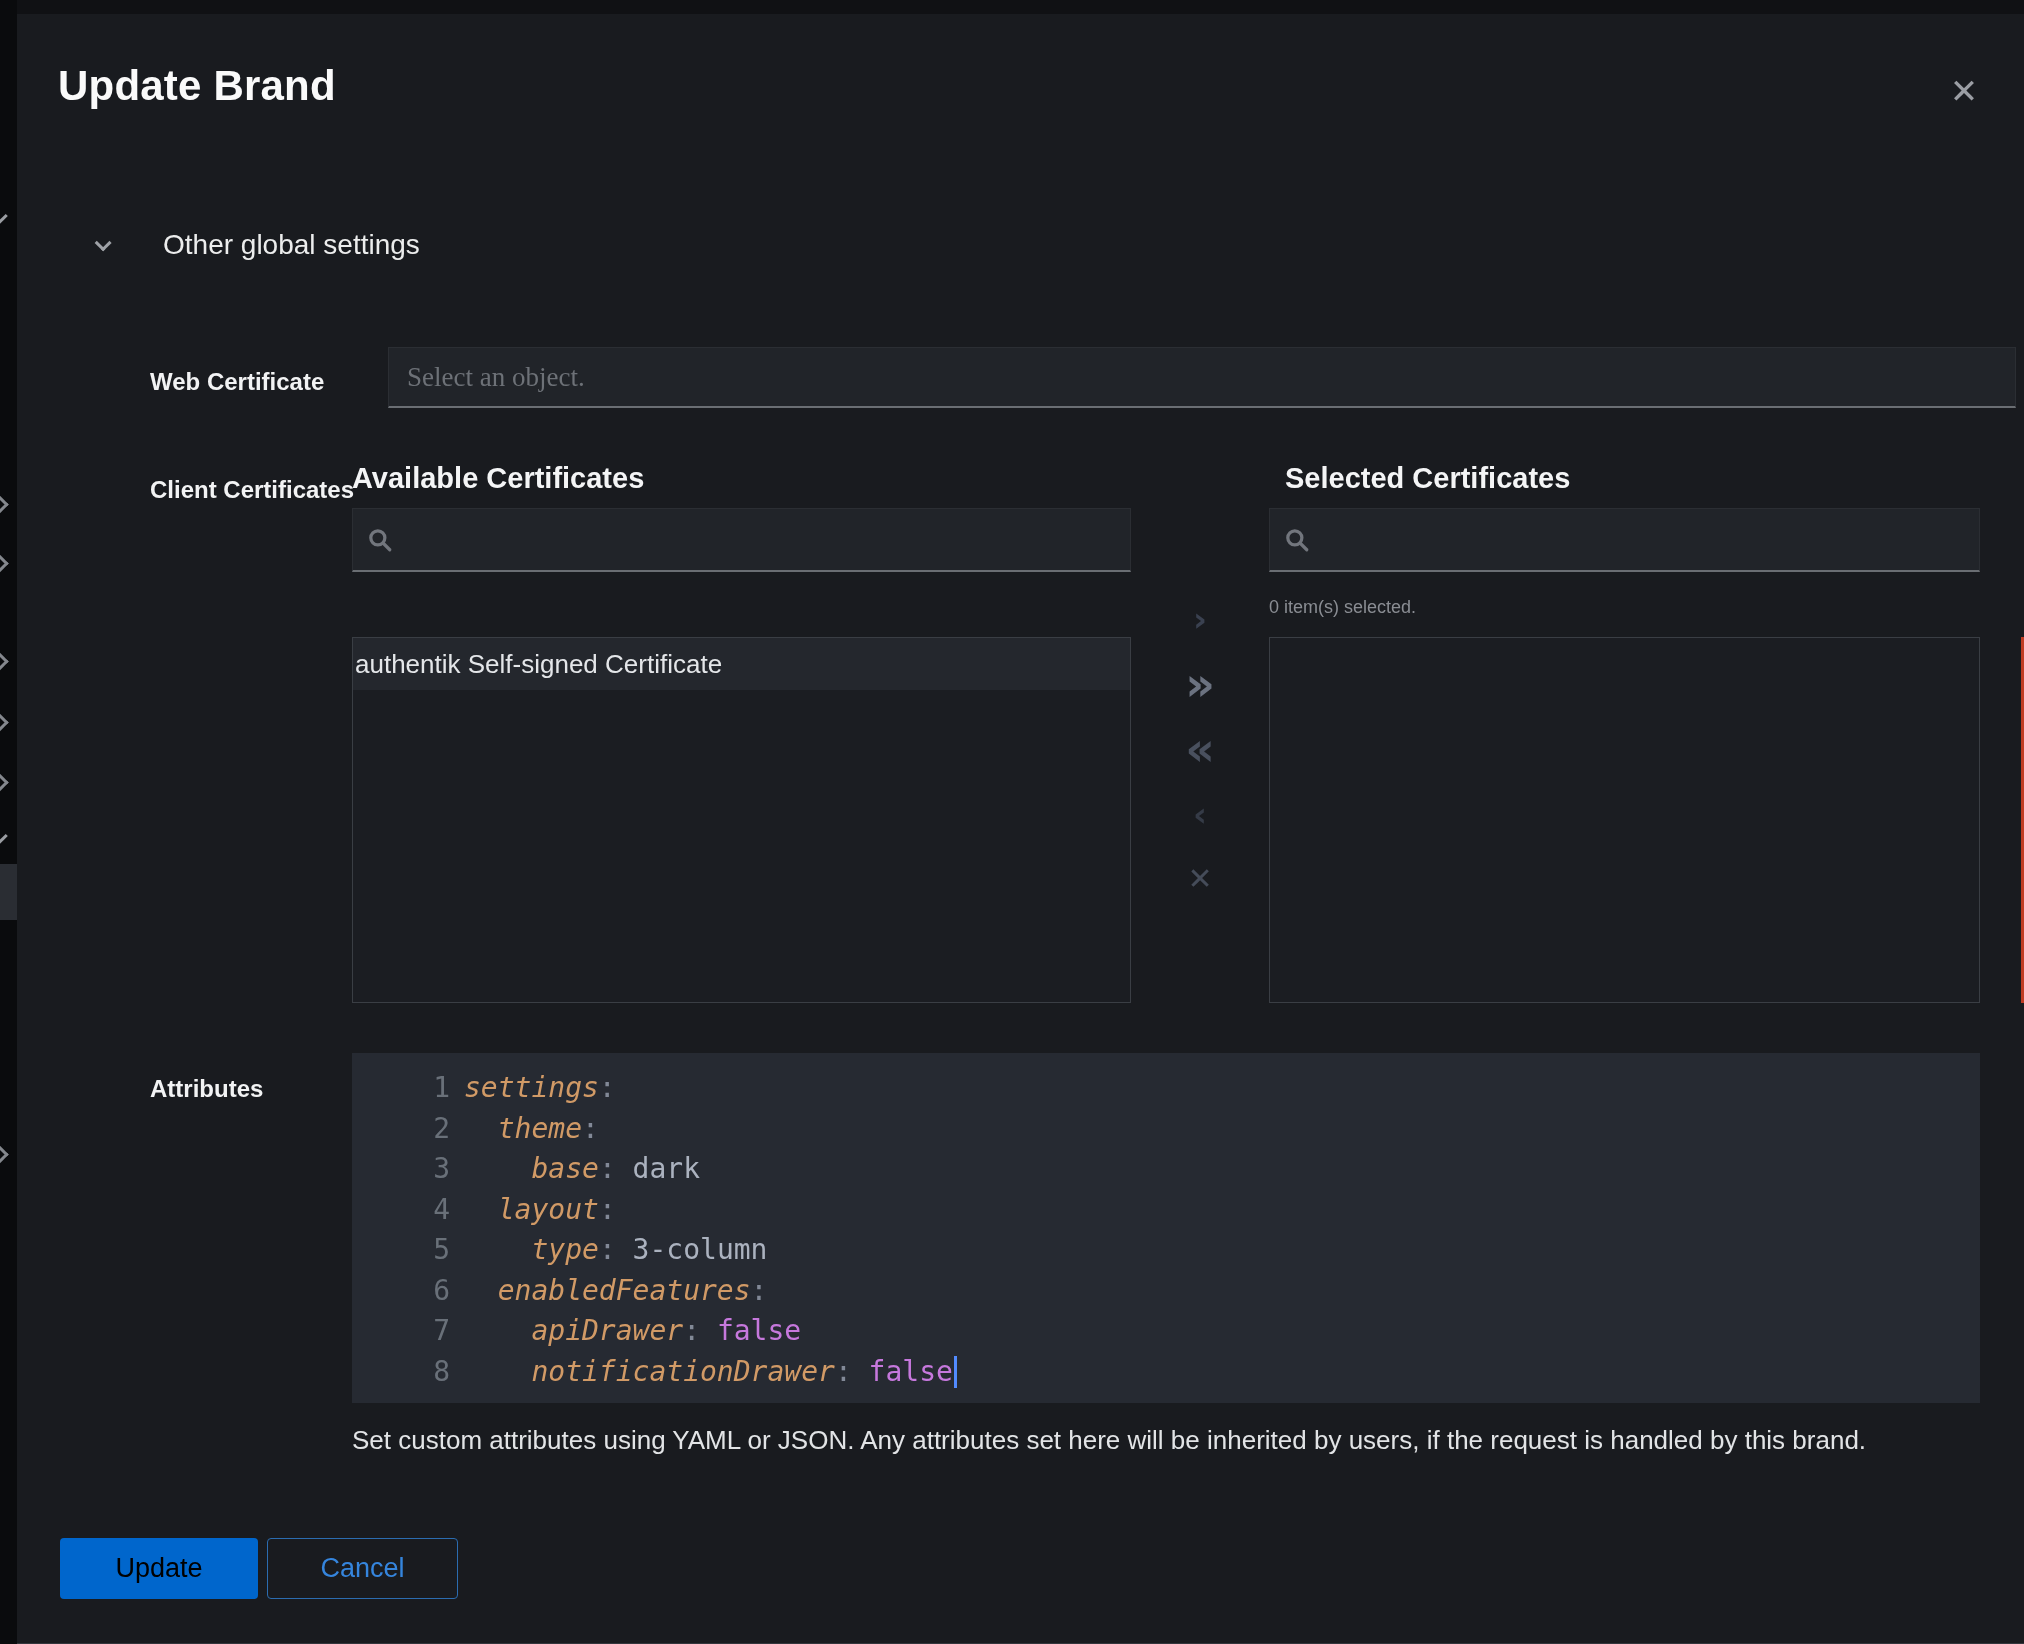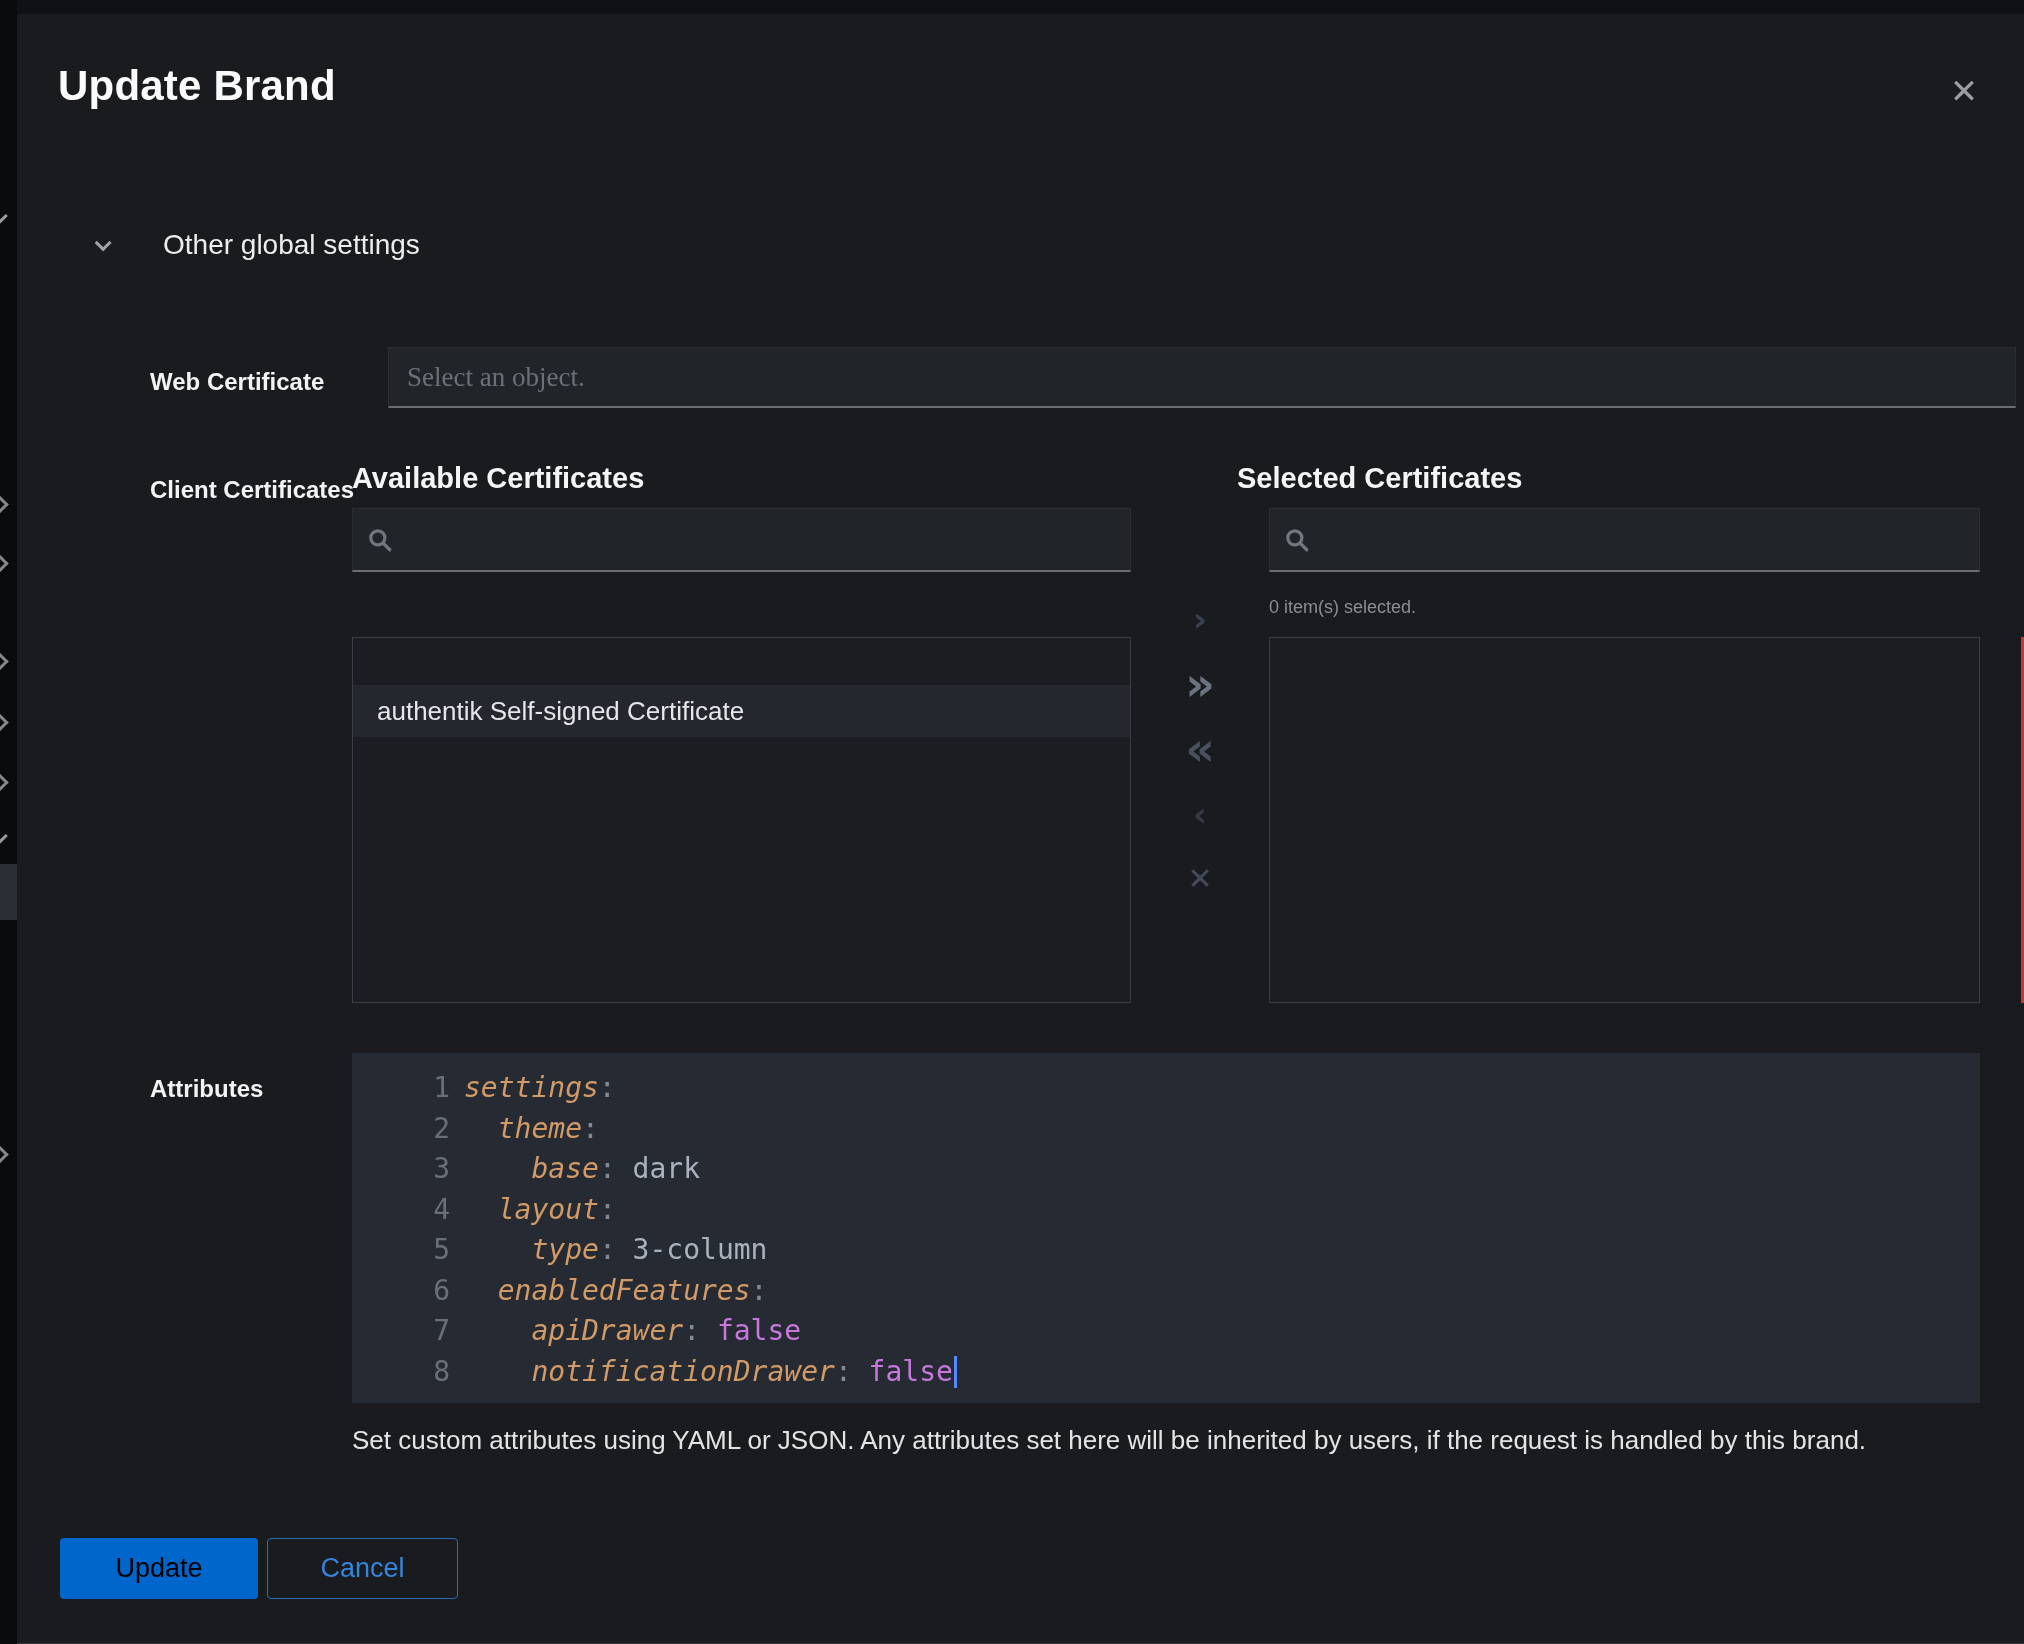--- a/index.html
+++ b/index.html
@@ -41,21 +41,21 @@
   .searchbox { position:absolute; top:494px; height:64px; display:flex; align-items:center;
                background:#212429; border:1px solid #2b2e33; border-bottom:2px solid #6a6e73; }
   .searchbox svg { margin-left:14px; flex:0 0 auto; }
   .searchbox input { flex:1; height:100%; background:transparent; border:none; outline:none;
                      color:#e8e9ea; font-size:26px; padding:0 12px; font-family:"Liberation Sans", sans-serif; }
 
   .count-text { position:absolute; left:1252px; top:583px; font-size:18px; color:#8a8d93; }
 
   .list-panel { position:absolute; top:623px; height:366px; background:#1b1d22; border:1px solid #3a3e44; overflow:hidden; }
   .list-item { height:52px; line-height:52px; background:#24272d; color:#e4e6e9; font-size:26px;
-               padding:0 24px; cursor:pointer;margin-top:47px; }
+               padding:0 2px; cursor:pointer; }
 
   .transfer-col { position:absolute; left:1165px; top:572px; width:36px; display:flex; flex-direction:column;
                   align-items:center; gap:0; }
   .transfer-btn { background:none; border:none; cursor:pointer; height:65px; width:36px;
                   font-family:"DejaVu Sans", sans-serif; font-weight:700; line-height:60px; padding:0; }
   .t0 { color:#3a4150; font-size:34px; }
   .t1 { color:#6b7280; font-size:46px; }
   .t2 { color:#49505e; font-size:46px; }
   .t3 { color:#353b47; font-size:34px; }
   .t4 { color:#454c59; font-size:30px; }
@@ -114,21 +114,21 @@
       <span class="chev-down"></span>
       <span class="section-label">Other global settings</span>
     </div>
 
     <label class="form-label" style="top:354px">Web Certificate</label>
     <input class="pf-input web-input" type="text" placeholder="Select an object." style="">
 
     <label class="form-label" style="top:462px">Client Certificates</label>
 
     <div class="col-head" style="left:335px; top:448px">Available Certificates</div>
-    <div class="col-head" style="left:1220px; top:448px">Selected Certificates</div>
+    <div class="col-head" style="left:1268px; top:448px">Selected Certificates</div>
 
     <div class="searchbox" style="left:335px; width:779px">
       <svg width="26" height="26" viewBox="0 0 24 24">
         <circle cx="10" cy="10" r="6.5" fill="none" stroke="#72767d" stroke-width="3"></circle>
         <line x1="15" y1="15" x2="21" y2="21" stroke="#72767d" stroke-width="3" stroke-linecap="round"></line>
       </svg>
       <input type="text" placeholder="" style="">
     </div>
 
     <div class="searchbox" style="left:1252px; width:711px">

